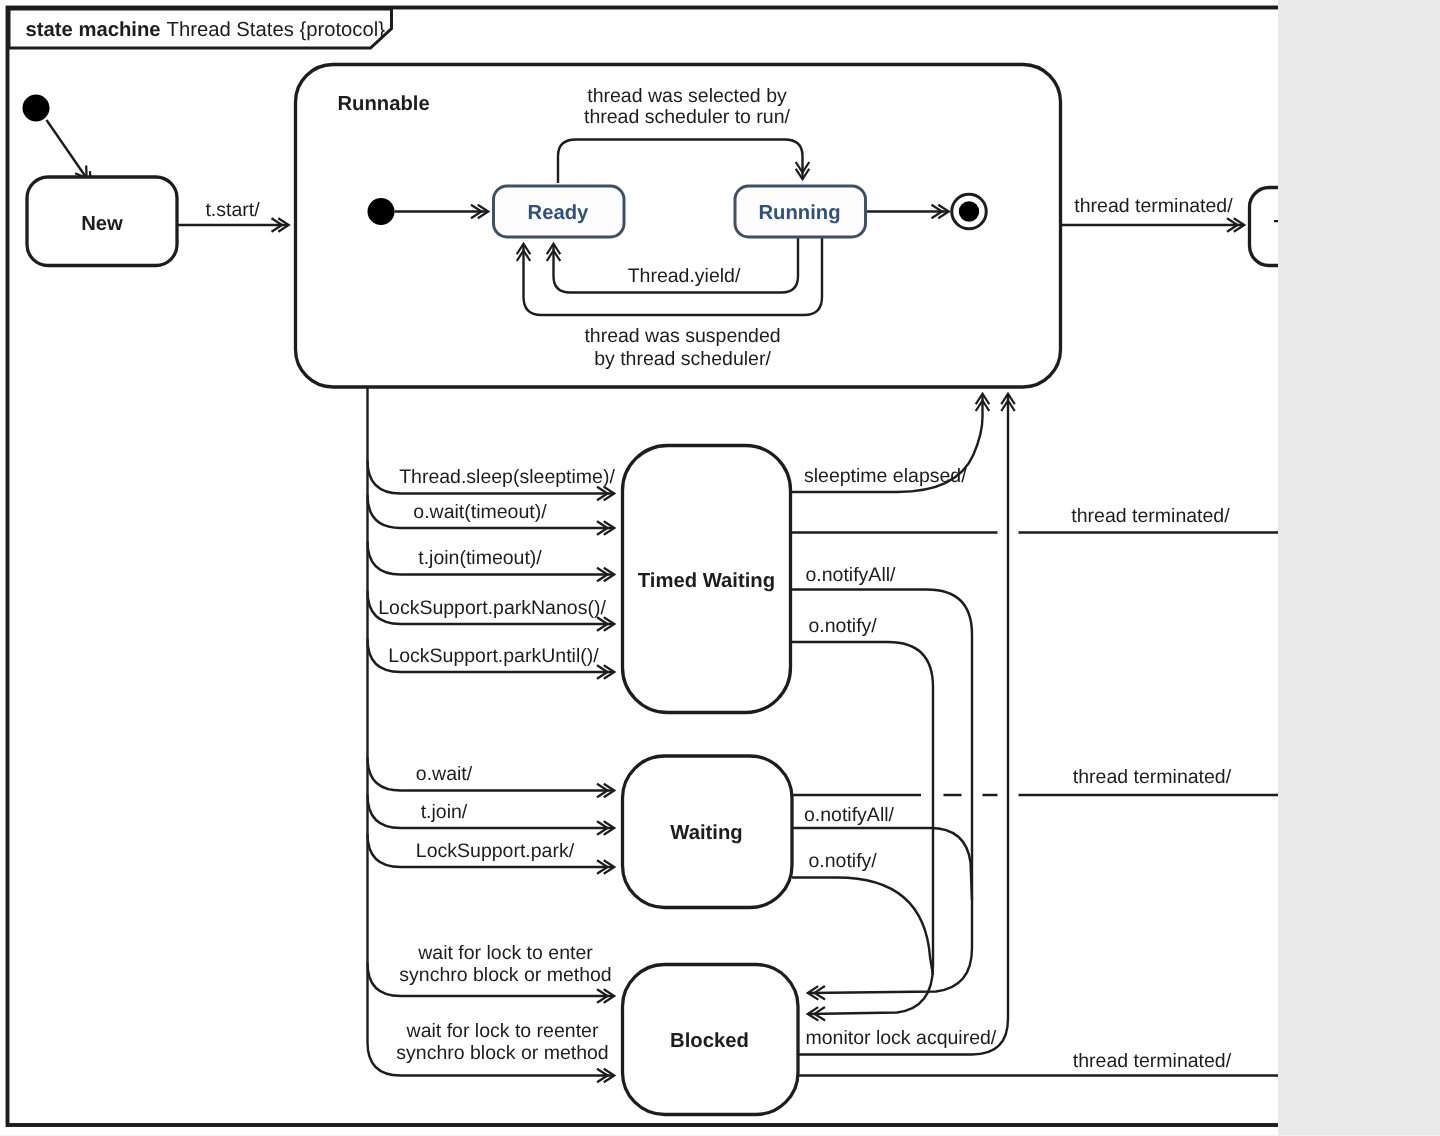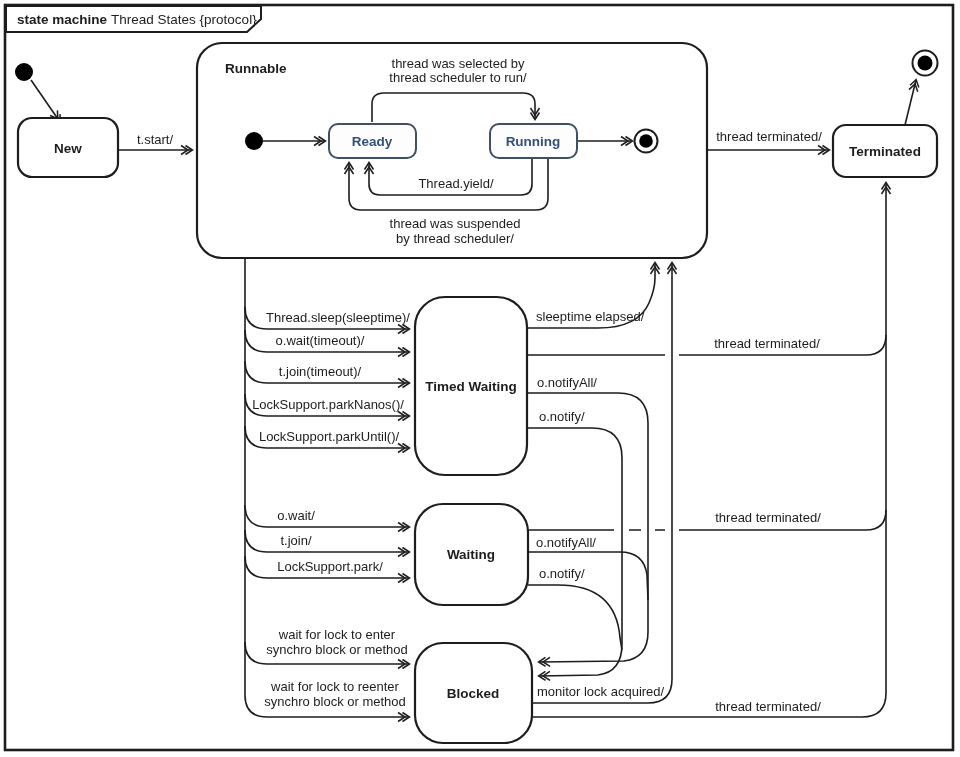--- a/index.html
+++ b/index.html
@@ -2,21 +2,21 @@
 <html style="--ink: #1d1d1d; --accent: #31517a; --inner-border: #3e4f66; --bg: #ffffff;"><head>
 <meta charset="utf-8">
 <style>
   :root{
     --ink:#1d1d1d;
     --accent:#31517a;
     --inner-border:#3e4f66;
     --bg:#ffffff;
   }
   html,body{margin:0;padding:0;background:#e9e9e9;}
-  .canvas{width:960px;height:757px;background:var(--bg);position:relative;overflow:hidden;}
+  .canvas{width:852px;height:757px;background:var(--bg);position:relative;overflow:hidden;}
   svg{display:block;}
   .edge{fill:none;stroke:var(--ink);stroke-width:1.6;}
   .state{fill:#fff;stroke:var(--ink);stroke-width:2.2;}
   .inner-state{fill:#fdfdfe;stroke:var(--inner-border);stroke-width:2;}
   .dot{fill:#000;stroke:none;}
   .final-ring{fill:#fff;stroke:var(--ink);stroke-width:2;}
   .t-lbl{font-family:"Liberation Sans",sans-serif;font-size:13px;fill:var(--ink);}
   .t-state{font-family:"Liberation Sans",sans-serif;font-size:13.5px;font-weight:bold;fill:var(--ink);}
   .t-inner{fill:var(--accent);}
   .t-title{font-family:"Liberation Sans",sans-serif;font-size:13.5px;fill:var(--ink);}

